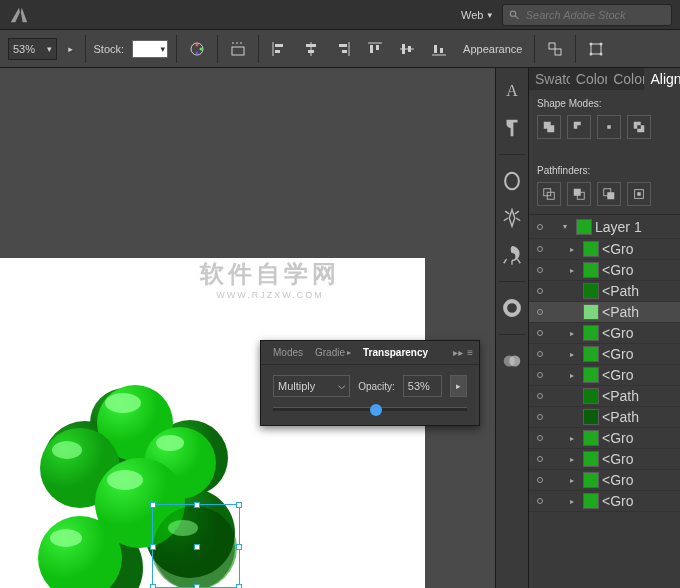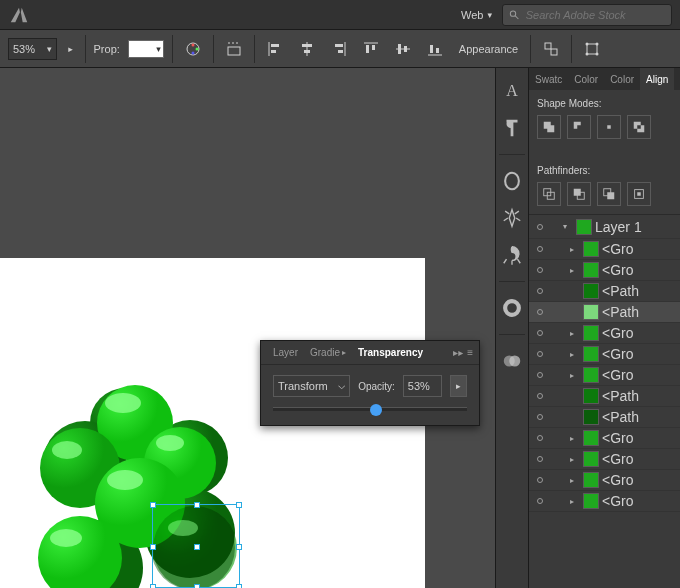--- a/index.html
+++ b/index.html
@@ -51,21 +51,21 @@
     .slider-thumb { position: absolute; width: 12px; height: 12px; border-radius: 50%; background: #46a0f5; top: -4px; cursor: pointer; }
     .panel-menu { margin-left: auto; display: flex; gap: 4px; }
     .panel-menu span { cursor: pointer; font-size: 10px; color: #999; }
     
     .vertical-dock { width: 33px; background: #3a3a3a; border-left: 1px solid #1a1a1a; display: flex; flex-direction: column; align-items: center; padding-top: 12px; gap: 15px; }
     .dock-btn { width: 22px; height: 22px; cursor: pointer; display: flex; align-items: center; justify-content: center; color: #bbb; }
     .dock-sep { width: 80%; height: 1px; background: #2a2a2a; }
     
     .right-panels { width: 152px; background: #3a3a3a; border-left: 1px solid #1a1a1a; display: flex; flex-direction: column; }
     
-    .panel-section-tabs { display: flex; height: 22px; background: #2e2e2e; font-size: 10px; align-items: center; }
+    .panel-section-tabs { display: flex; height: 22px; background: #2e2e2e; font-size: 14px; align-items: center; }
     .section-tab { padding: 0 6px; color: #999; cursor: pointer; height: 100%; display: flex; align-items: center; white-space: nowrap; overflow: hidden; }
     .section-tab.active { color: #fff; background: #3a3a3a; }
     
     .pathfinder-section { padding: 8px; border-bottom: 1px solid #2a2a2a; }
     .section-label { font-size: 10px; margin-bottom: 6px; }
     .shape-mode-row { display: flex; gap: 6px; }
     .shape-btn { width: 24px; height: 24px; background: #3a3a3a; border: 1px solid #5a5a5a; cursor: pointer; display: flex; align-items: center; justify-content: center; }
     .shape-btn svg { width: 14px; height: 14px; }
     
     .layers-list { flex: 1; overflow-y: auto; }
@@ -105,21 +105,21 @@
   </div>
 </div>
 
 <div class="toolbar">
   <div class="zoom-field">
     <input class="zoom-input" value="53%" style="">
     <span class="chevron-down">▾</span>
   </div>
   <div class="tool-chev">▸</div>
   <div class="tool-sep"></div>
-  <span class="style-label">Prop:</span>
+  <span class="style-label">Stock:</span>
   <div class="style-swatch">
       <span class="chevron-down" style="color:#333">▾</span>
     </div>
   <div class="tool-sep"></div>
   <div class="tool-btn">
       <svg viewBox="0 0 16 16">
         <circle cx="8" cy="8" r="6" fill="none" stroke="currentColor"></circle>
         <circle cx="8" cy="4" r="1.5" fill="#e55"></circle>
         <circle cx="12" cy="8" r="1.5" fill="#5e5"></circle>
         <circle cx="8" cy="12" r="1.5" fill="#55e"></circle>
@@ -191,20 +191,24 @@
         <circle cx="13" cy="3" r="1.5" fill="currentColor"></circle>
         <circle cx="3" cy="13" r="1.5" fill="currentColor"></circle>
         <circle cx="13" cy="13" r="1.5" fill="currentColor"></circle>
       </svg>
     </div>
 </div>
 
 <div class="main-area">
   <div class="canvas-area">
     <div class="artboard"></div>
+    <div class="watermark">
+      <div class="main">软件自学网</div>
+      <div class="sub">WWW.RJZXW.COM</div>
+    </div>
     <svg class="illustration" viewBox="0 0 210 260">
       <defs>
         <radialGradient id="g1" cx="30%" cy="25%">
             <stop offset="0%" stop-color="#3aee3a"></stop>
             <stop offset="100%" stop-color="#0fbf0f"></stop>
           </radialGradient>
         <radialGradient id="g2" cx="30%" cy="25%">
             <stop offset="0%" stop-color="#1a991a"></stop>
             <stop offset="100%" stop-color="#0a660a"></stop>
           </radialGradient>
@@ -244,35 +248,35 @@
       <div class="sel-handle" style="left:-3px; top:39px;"></div>
       <div class="sel-handle" style="right:-3px; top:39px;"></div>
       <div class="sel-handle" style="left:-3px; bottom:-3px;"></div>
       <div class="sel-handle" style="left:41px; bottom:-3px;"></div>
       <div class="sel-handle" style="right:-3px; bottom:-3px;"></div>
       <div class="sel-handle" style="left:41px; top:39px;"></div>
     </div>
 
     <div class="transparency-panel">
       <div class="panel-tabs">
-        <div class="panel-tab">Layer</div>
+        <div class="panel-tab">Modes</div>
         <div class="panel-tab">
             <span>Gradie</span>
             <span class="panel-tab-arrow">▸</span>
           </div>
         <div class="panel-tab active">Transparency</div>
         <div class="panel-menu">
           <span>▸▸</span>
           <span>≡</span>
         </div>
       </div>
       <div class="panel-body">
         <div class="panel-row">
           <div class="blend-select">
-            <span>Transform</span>
+            <span>Multiply</span>
             <span class="chevron-down">⌵</span>
           </div>
           <span class="opacity-label">Opacity:</span>
           <div class="opacity-value">
               <span>53%</span>
             </div>
           <div class="arrow-btn">▸</div>
         </div>
         <div class="slider-track">
           <div class="slider-thumb" style="left:calc(53% - 6px)"></div>

